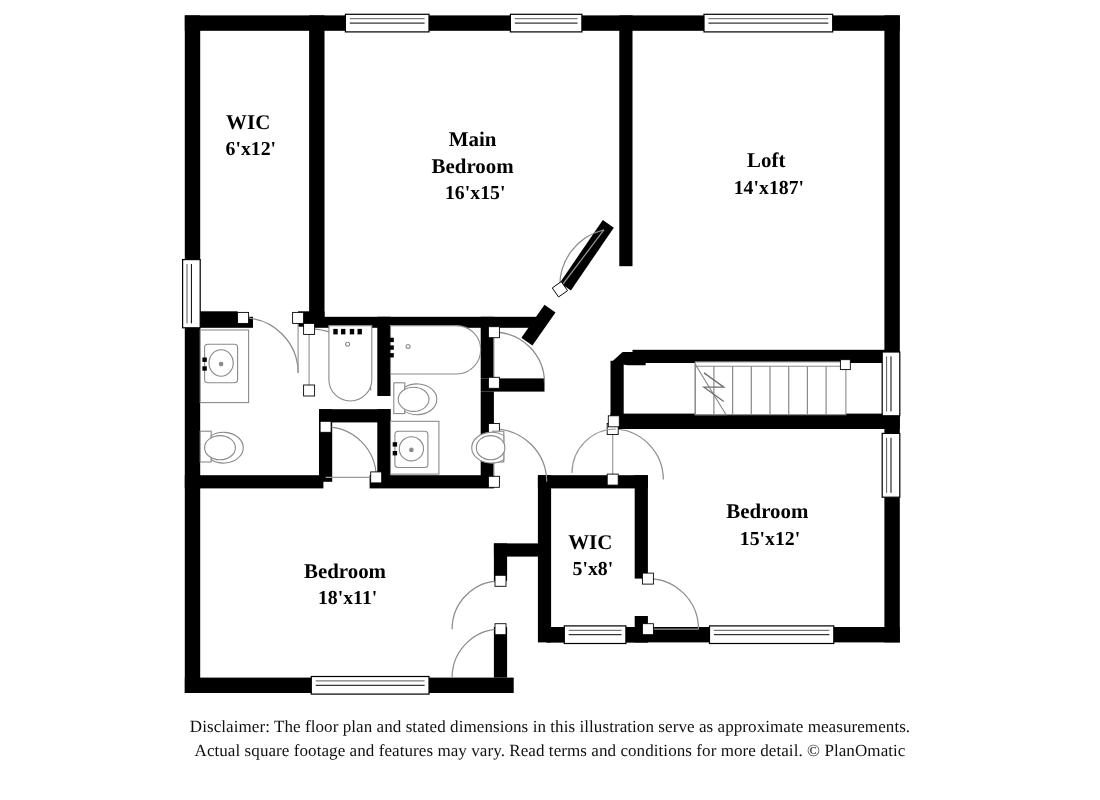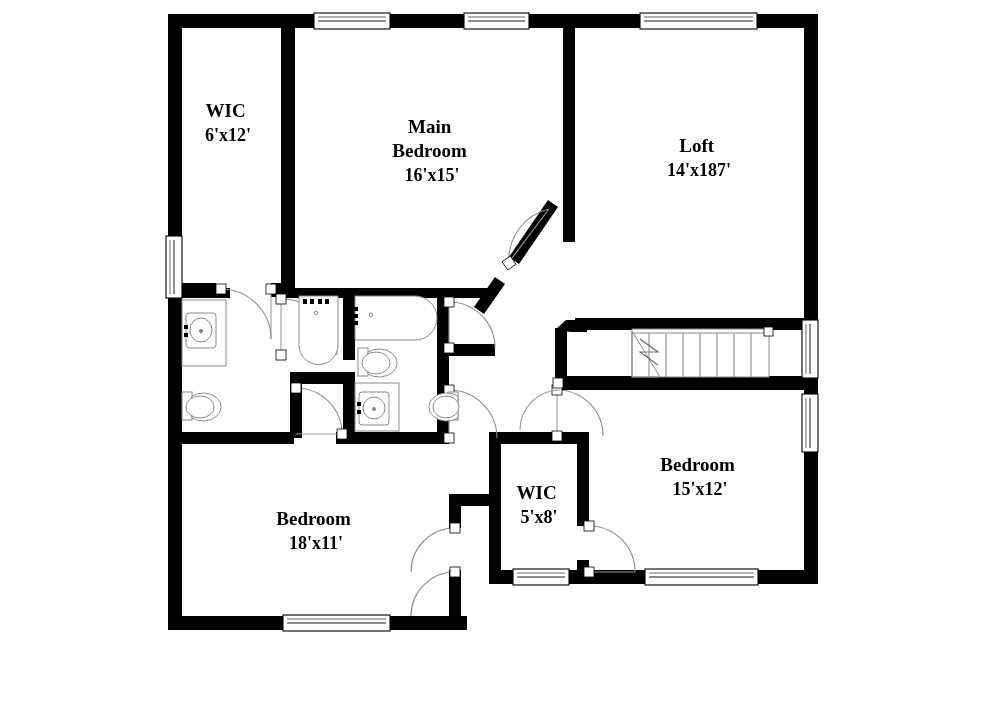--- a/index.html
+++ b/index.html
@@ -336,13 +336,15 @@
       <tspan x="316" dy="0">Bedroom</tspan>
       <tspan class="dim" x="316" dy="24">18'x11'</tspan>
     </text>
 
   </g>
 
 </svg>
 </div>
 
 <div class="disclaimer">
+  <div>Disclaimer: The floor plan and stated dimensions in this illustration serve as approximate measurements.</div>
+  <div>Actual square footage and features may vary. Read terms and conditions for more detail. © PlanOmatic</div>
 </div>
 
 </body></html>

